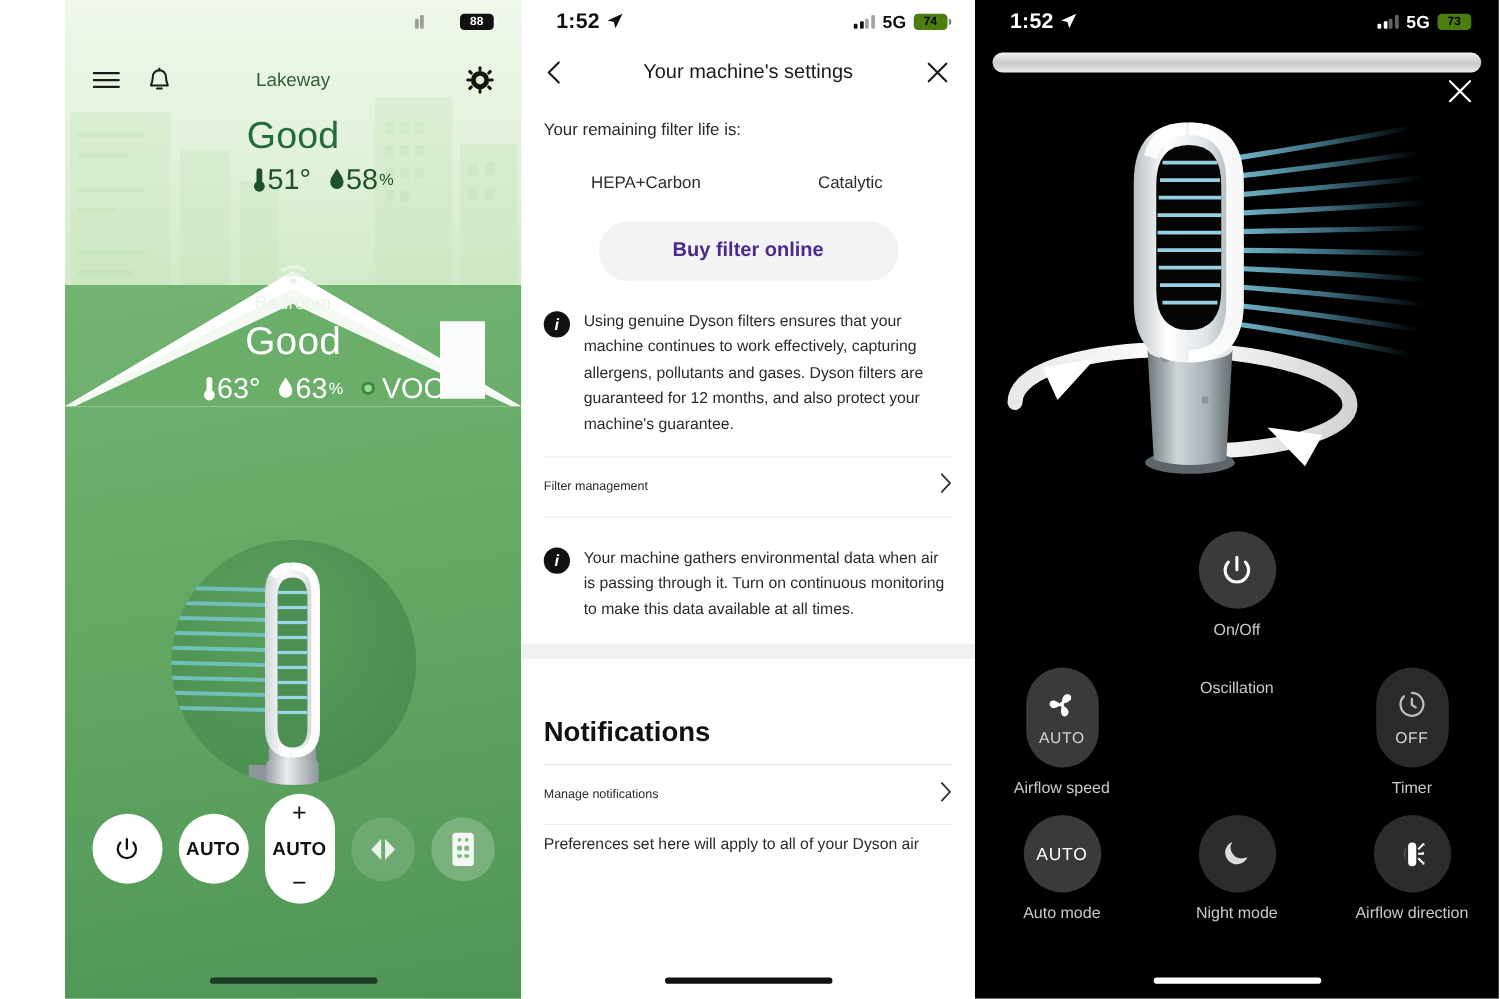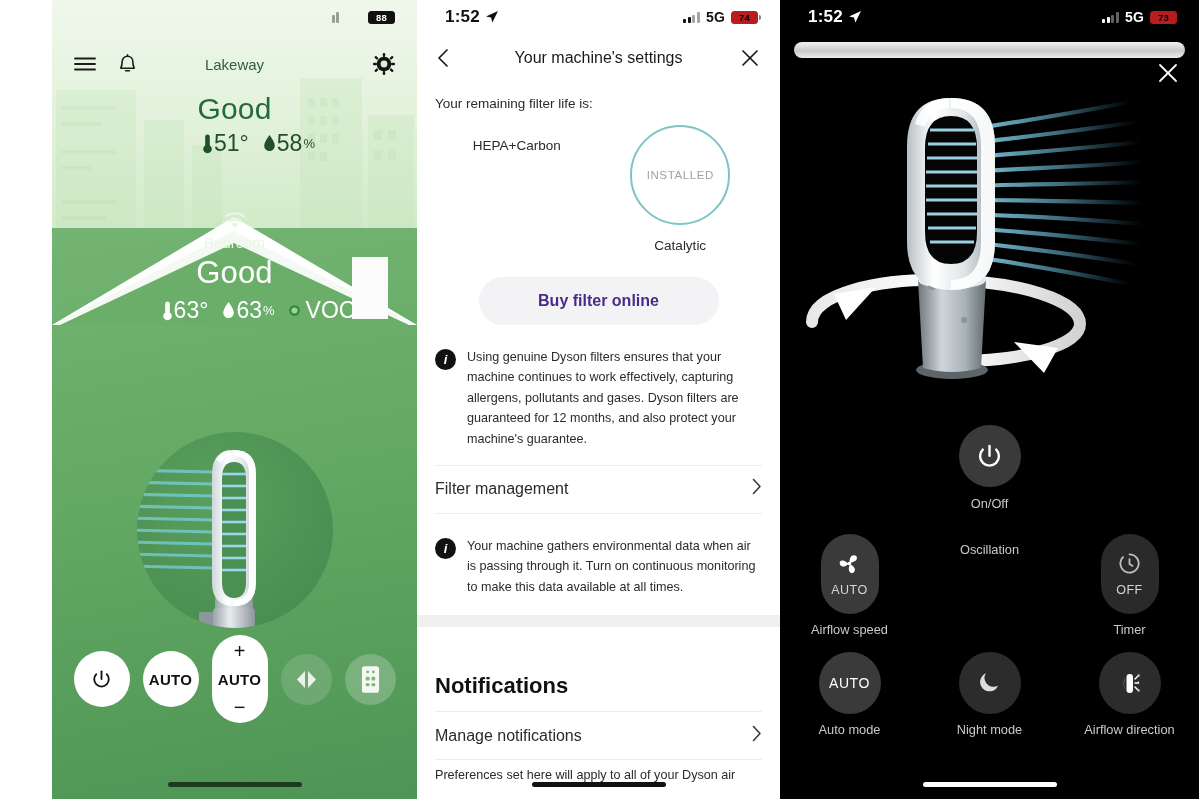--- a/index.html
+++ b/index.html
@@ -32,21 +32,21 @@
   .bars i:nth-child(2){ height:6px; }
   .bars i:nth-child(3){ height:8px; opacity:.38; }
   .bars i:nth-child(4){ height:11px; opacity:.38; }
   .netlabel { font-size:14px; font-weight:bold; }
   .batt {
     position:relative; width:27px; height:13px; border-radius:3.5px;
     display:flex; align-items:center; justify-content:center;
     font-size:9.5px; font-weight:bold; color:#000;
   }
   .batt.full-dark { background:#111; color:#fff; }
-  .batt.green { background:#b91c1c; color:#000; }
+  .batt.green { background:#4d7c0f; color:#000; }
   .batt::after{
     content:""; position:absolute; right:-3px; top:4px; width:2px; height:5px;
     border-radius:0 2px 2px 0; background: currentColor; opacity:.5;
   }
   .wifi-ico { width:17px; height:13px; }
 
   
   .p1-sky {
     position:absolute; left:0; top:0; width:100%; height:290px;
     background: linear-gradient(180deg,#EFF8EB 0%, #E3F2DC 40%, #C9E6BE 100%);
@@ -157,21 +157,21 @@
     flex:0 0 auto; width:21px; height:21px; border-radius:50%; background:#111;
     color:#fff; font-size:13px; font-weight:bold; font-style:italic;
     display:flex; align-items:center; justify-content:center; margin-top:2px;
   }
   .info-text { font-size:12.6px; line-height:1.62; color:#2b2b2b; }
   .list-row {
     display:flex; align-items:center; justify-content:space-between;
     height:48px; border-top:1px solid #EDEDED; cursor:pointer;
   }
   .list-row.first { margin-top:16px; }
-  .list-row .lr-label { font-size:16px; color:#2b2b2b; }
+  .list-row .lr-label { font-size:10px; color:#2b2b2b; }
   .chev { color:#4a4a4a; font-size:17px; }
   .toggle {
     width:40px; height:23px; border-radius:14px; background:#4C2A8A;
     position:relative; cursor:pointer;
   }
   .toggle .knob {
     position:absolute; right:2px; top:2px; width:19px; height:19px;
     border-radius:50%; background:#fff;
   }
   .sep-band { height:12px; background:#F0F0F0; margin-top:18px; }
@@ -496,23 +496,20 @@
       </span>
     </div>
 
     <div class="p2-body">
       <div class="filter-lead">Your remaining filter life is:</div>
       <div class="filter-row">
         <div class="filter-item">
           <div class="filter-cap">HEPA+Carbon</div>
         </div>
         <div class="filter-item">
-          <div class="circ circ-teal">
-            <span class="circ-installed">INSTALLED</span>
-          </div>
           <div class="filter-cap">Catalytic</div>
         </div>
       </div>
 
       <div class="buy-btn">Buy filter online</div>
 
       <div class="info-block">
         <span class="info-dot">i</span>
         <span class="info-text">Using genuine Dyson filters ensures that your machine continues to work effectively, capturing allergens, pollutants and gases. Dyson filters are guaranteed for 12 months, and also protect your machine's guarantee.</span>
       </div>

